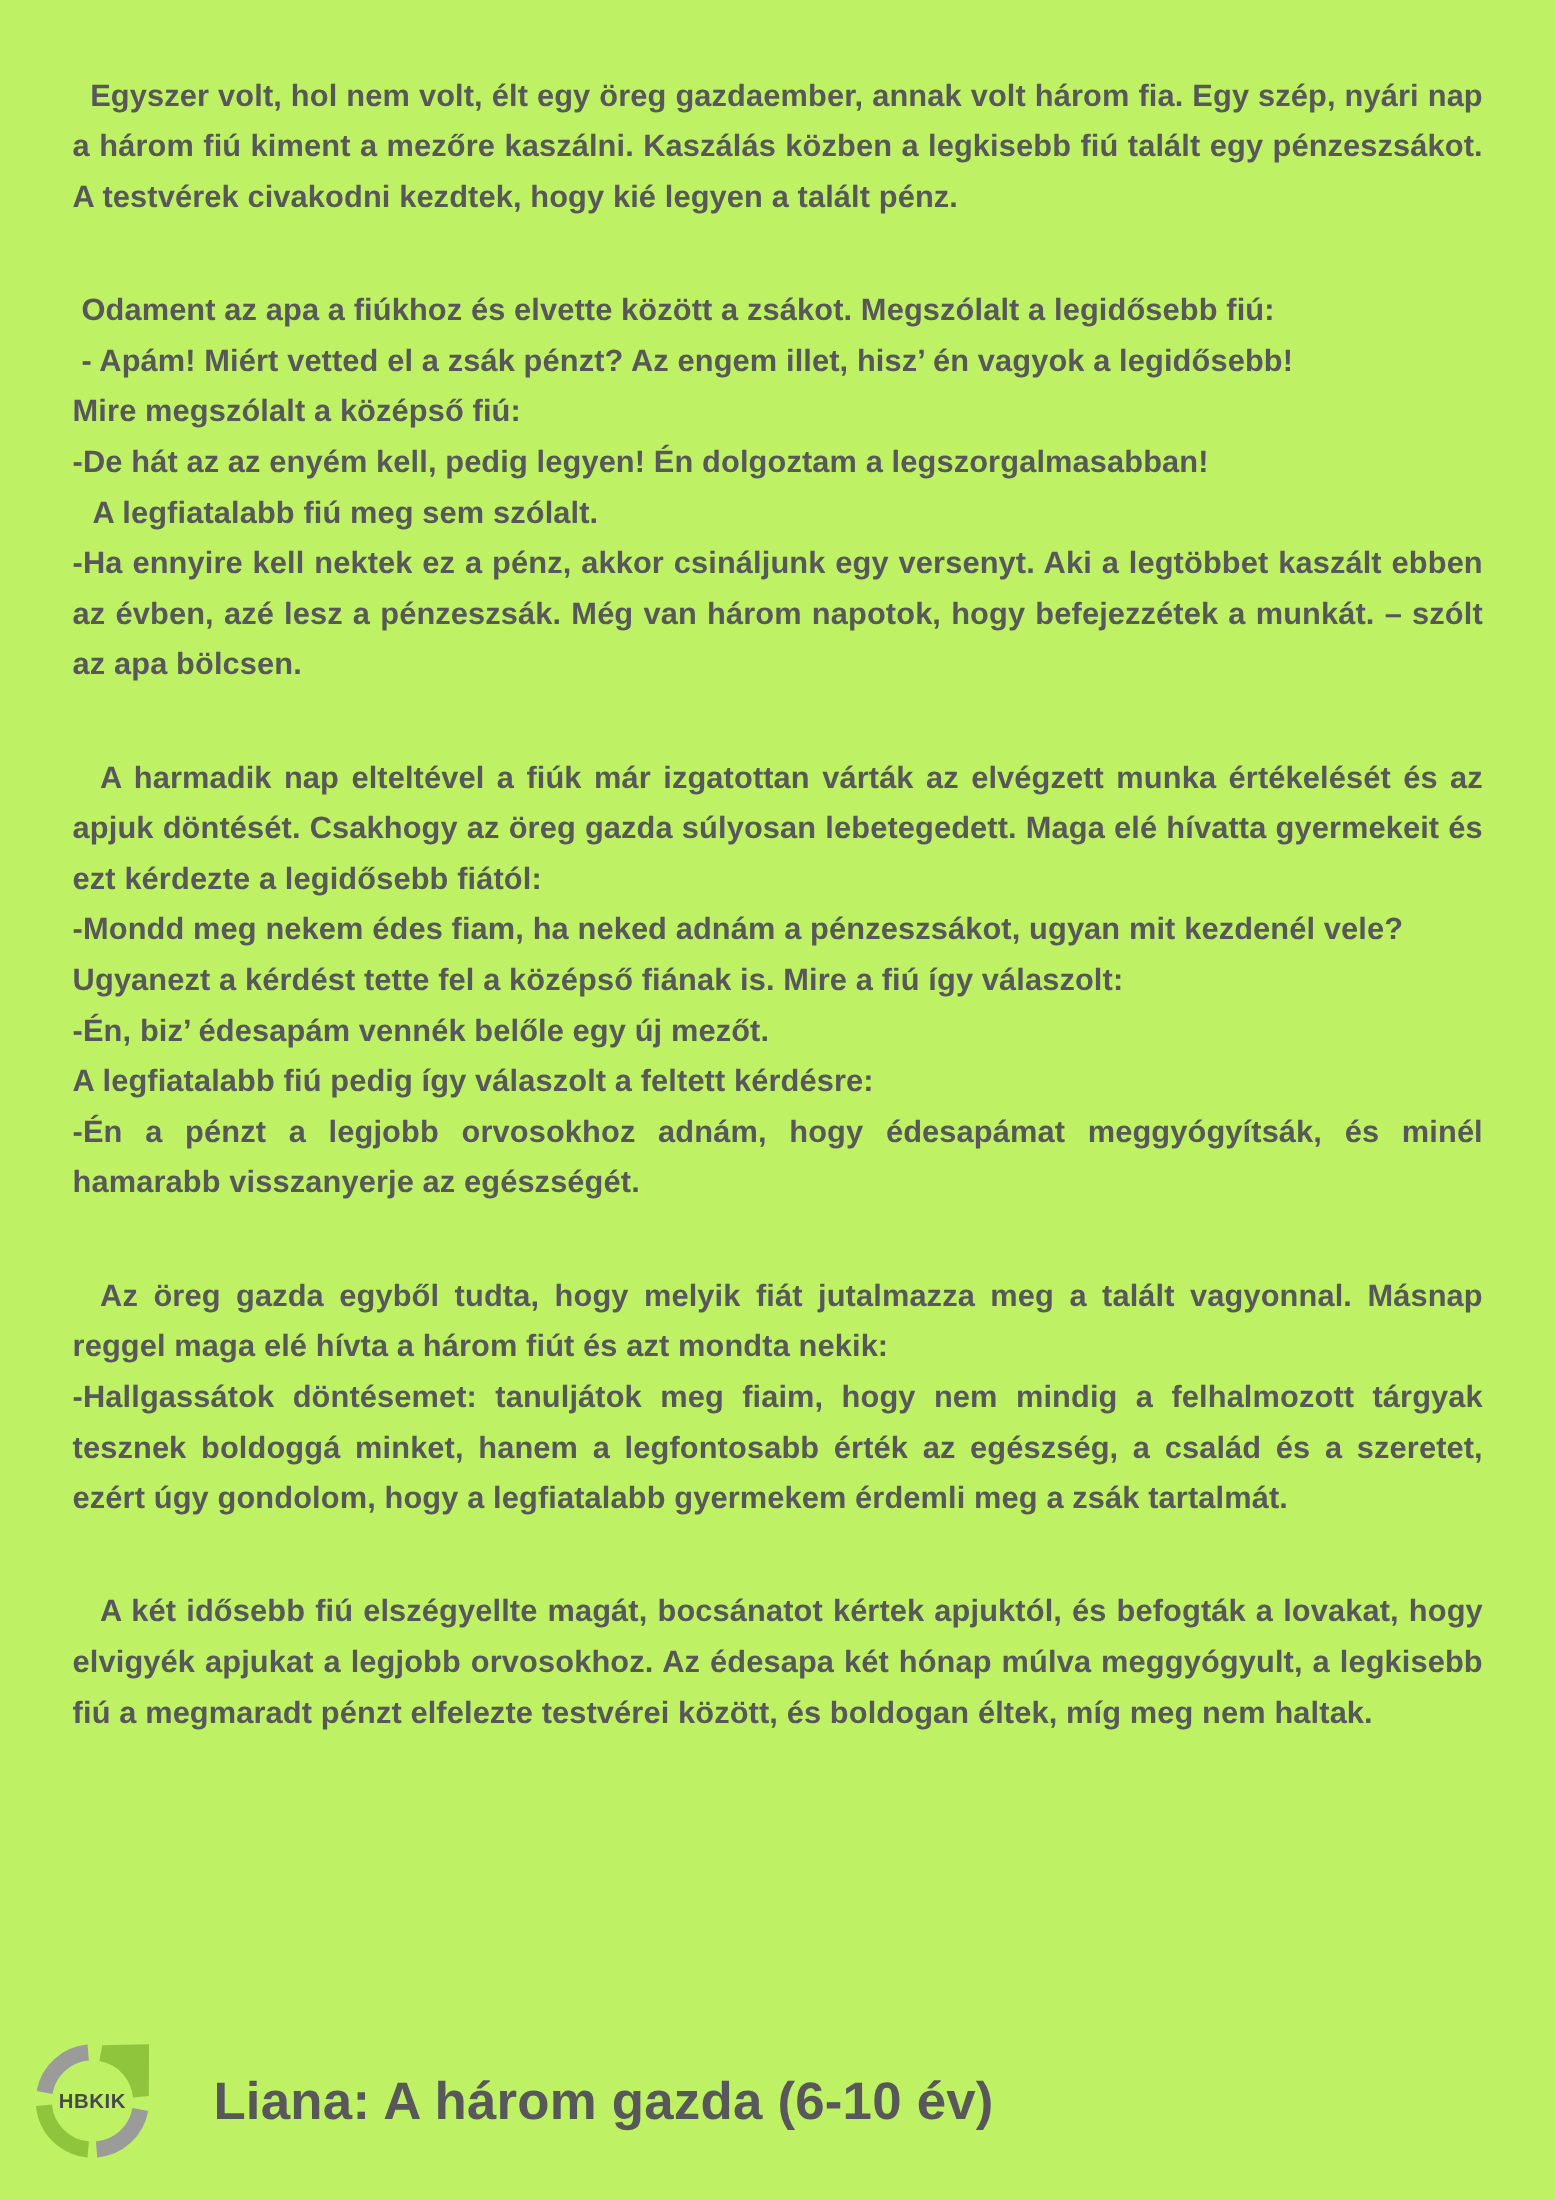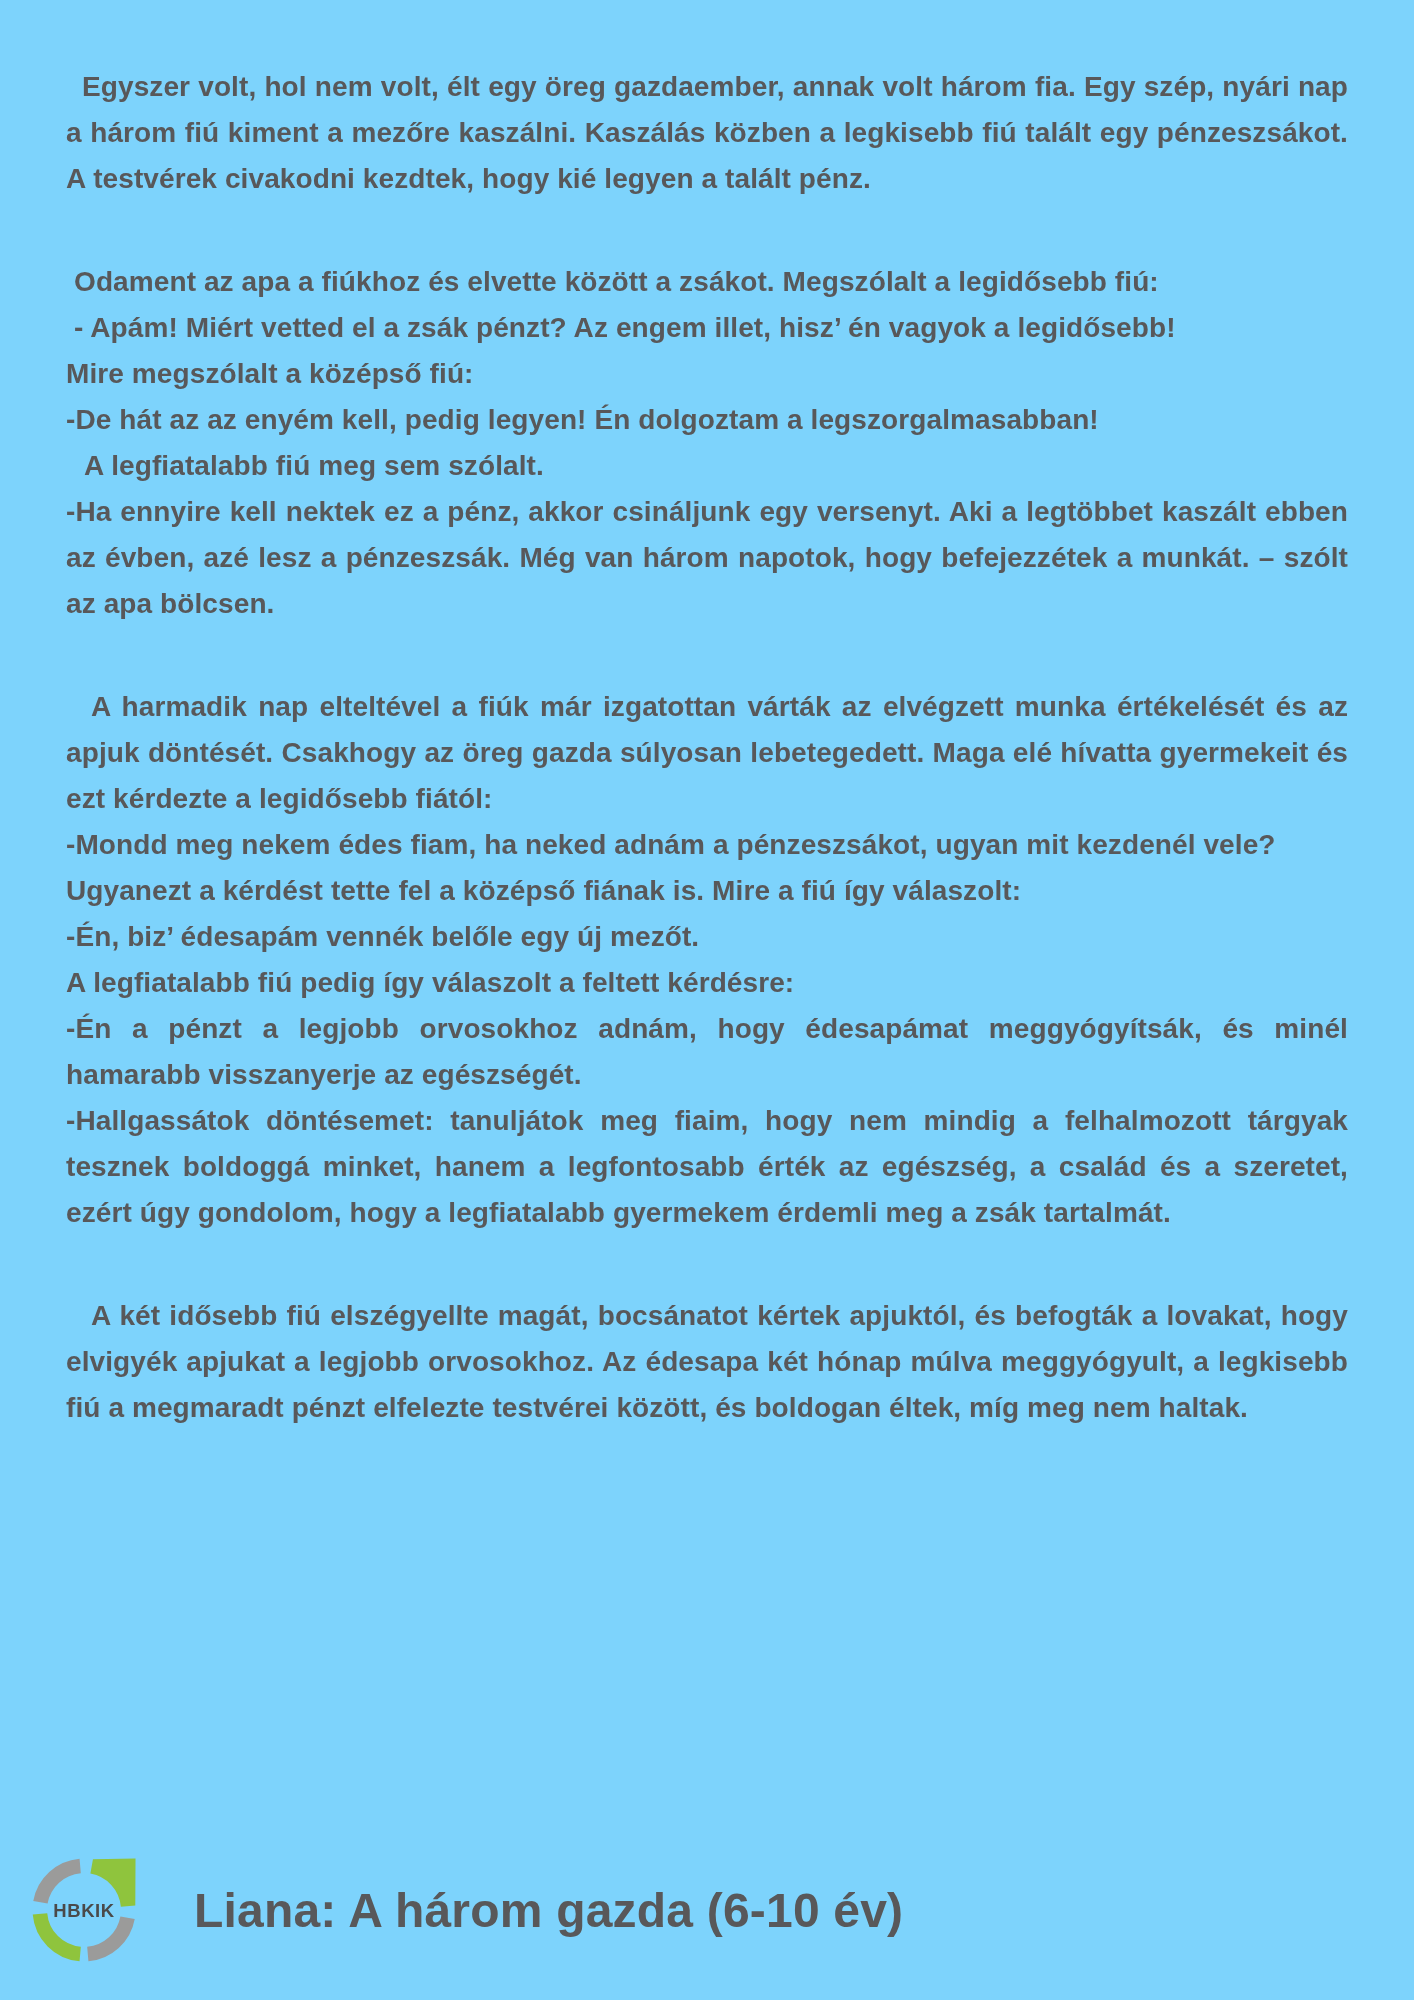--- a/index.html
+++ b/index.html
@@ -10,21 +10,21 @@
   body {
     width: 1414px;
     height: 2000px;
     position: relative;
     overflow: hidden;
     font-family: "Liberation Sans", "DejaVu Sans", sans-serif;
   }
   .page {
     position: absolute;
     inset: 0;
-    background: #7dd3fc;
+    background: #bef264;
   }
   .story {
     position: absolute;
     top: 64px;
     left: 66px;
     right: 66px;
     font-size: 28px;
     font-weight: bold;
     line-height: 46px;
     text-align: justify;
@@ -70,20 +70,21 @@
       <p class="para" style="text-indent: 0px;">Mire megszólalt a középső fiú:</p>
       <p class="para" style="text-indent: 0px;">-De hát az az enyém kell, pedig legyen! Én dolgoztam a legszorgalmasabban!</p>
       <p class="para" style="text-indent: 0px; margin-left: 18px;">A legfiatalabb fiú meg sem szólalt.</p>
       <p class="para" style="text-indent: 0px;">-Ha ennyire kell nektek ez a pénz, akkor csináljunk egy versenyt. Aki a legtöbbet kaszált ebben az évben, azé lesz a pénzeszsák. Még van három napotok, hogy befejezzétek a munkát. – szólt az apa bölcsen.</p>
       <p class="para gap" style="text-indent: 25px;">A harmadik nap elteltével a fiúk már izgatottan várták az elvégzett munka értékelését és az apjuk döntését. Csakhogy az öreg gazda súlyosan lebetegedett. Maga elé hívatta gyermekeit és ezt kérdezte a legidősebb fiától:</p>
       <p class="para" style="text-indent: 0px;">-Mondd meg nekem édes fiam, ha neked adnám a pénzeszsákot, ugyan mit kezdenél vele?</p>
       <p class="para" style="text-indent: 0px;">Ugyanezt a kérdést tette fel a középső fiának is. Mire a fiú így válaszolt:</p>
       <p class="para" style="text-indent: 0px;">-Én, biz’ édesapám vennék belőle egy új mezőt.</p>
       <p class="para" style="text-indent: 0px;">A legfiatalabb fiú pedig így válaszolt a feltett kérdésre:</p>
       <p class="para" style="text-indent: 0px;">-Én a pénzt a legjobb orvosokhoz adnám, hogy édesapámat meggyógyítsák, és minél hamarabb visszanyerje az egészségét.</p>
+      <p class="para gap" style="text-indent: 25px;">Az öreg gazda egyből tudta, hogy melyik fiát jutalmazza meg a talált vagyonnal. Másnap reggel maga elé hívta a három fiút és azt mondta nekik:</p>
       <p class="para" style="text-indent: 0px;">-Hallgassátok döntésemet: tanuljátok meg fiaim, hogy nem mindig a felhalmozott tárgyak tesznek boldoggá minket, hanem a legfontosabb érték az egészség, a család és a szeretet, ezért úgy gondolom, hogy a legfiatalabb gyermekem érdemli meg a zsák tartalmát.</p>
       <p class="para gap" style="text-indent: 25px;">A két idősebb fiú elszégyellte magát, bocsánatot kértek apjuktól, és befogták a lovakat, hogy elvigyék apjukat a legjobb orvosokhoz. Az édesapa két hónap múlva meggyógyult, a legkisebb fiú a megmaradt pénzt elfelezte testvérei között, és boldogan éltek, míg meg nem haltak.</p>
     </div>
 
   <div class="footer">
     <svg class="logo" viewBox="0 0 100 100" aria-hidden="true">
 
       <path d="M 11.1,43.1 A 39.5,39.5 0 0 1 46.6,10.7" fill="none" stroke-width="13" stroke-linecap="butt" stroke="#9B9B9A"></path>
 
       <path d="M 58,4.7 L 96,4 L 95.8,46 L 82.9,47.1 A 33,33 0 0 0 55.7,17.5 Z" stroke="none" fill="#8FC43D"></path>

